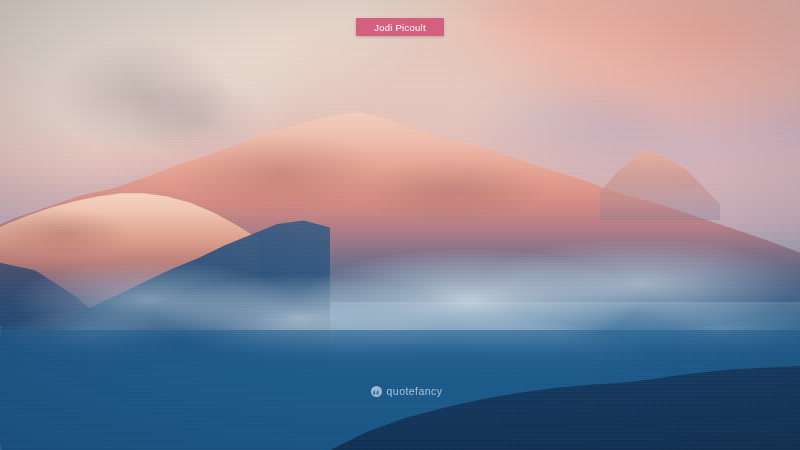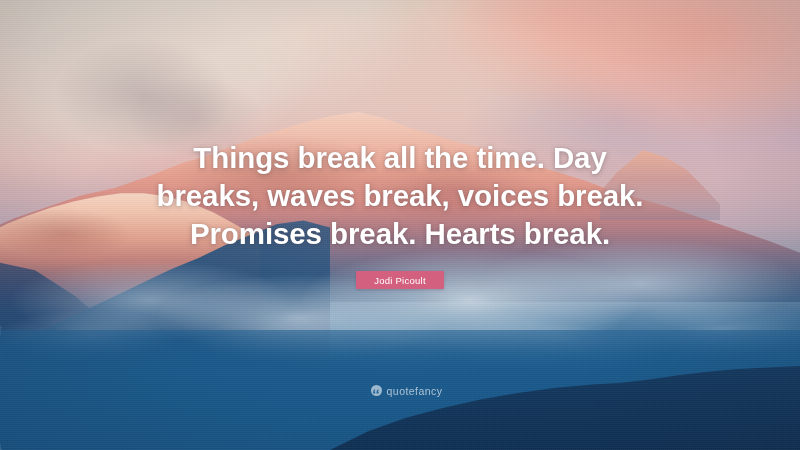--- a/index.html
+++ b/index.html
@@ -262,21 +262,21 @@
     font-size:9.5px;
     font-weight:400;
     letter-spacing:.25px;
     border-radius:1px;
     box-shadow:0 1px 3px rgba(40,30,50,.22);
   }
 
   .watermark {
     position:absolute;
     left:13px; right:0; top:385px;
-    display:flex; align-items:flex-start; justify-content:center; gap:5px;
+    display:flex; align-items:flex-end; justify-content:center; gap:5px;
     opacity:.62;
   }
   .wm-icon {
     width:11px; height:11px; border-radius:50%;
     background:rgba(255,255,255,.92);
     display:flex; align-items:center; justify-content:center;
     flex-shrink:0;
   }
   .wm-icon svg { display:block; }
   .wm-text {
@@ -312,25 +312,20 @@
 
   <div class="layer lower-slope"></div>
   <div class="layer slope-striations"></div>
   <div class="layer ridge-silhouette"></div>
 
   <div class="layer vignette"></div>
   <div class="layer grain"></div>
 
   <div class="content">
 
-    <div class="quote">
-      <span class="quote-line">Things break all the time. Day</span>
-      <span class="quote-line">breaks, waves break, voices break.</span>
-      <span class="quote-line">Promises break. Hearts break.</span>
-    </div>
 
     <div class="author-badge">
       <span>Jodi Picoult</span>
     </div>
 
     <div class="watermark">
       <span class="wm-icon">
         <svg width="8" height="8" viewBox="0 0 8 8" aria-hidden="true">
           <path d="M1.1 5.4c0-1.3.6-2.4 1.7-3.1l.5.7c-.6.5-.9 1-.9 1.4h.8v2.1H1.1V5.4zm3.4 0c0-1.3.6-2.4 1.7-3.1l.5.7c-.6.5-.9 1-.9 1.4h.8v2.1H4.5V5.4z" fill="#2a6aa0"></path>
         </svg>

